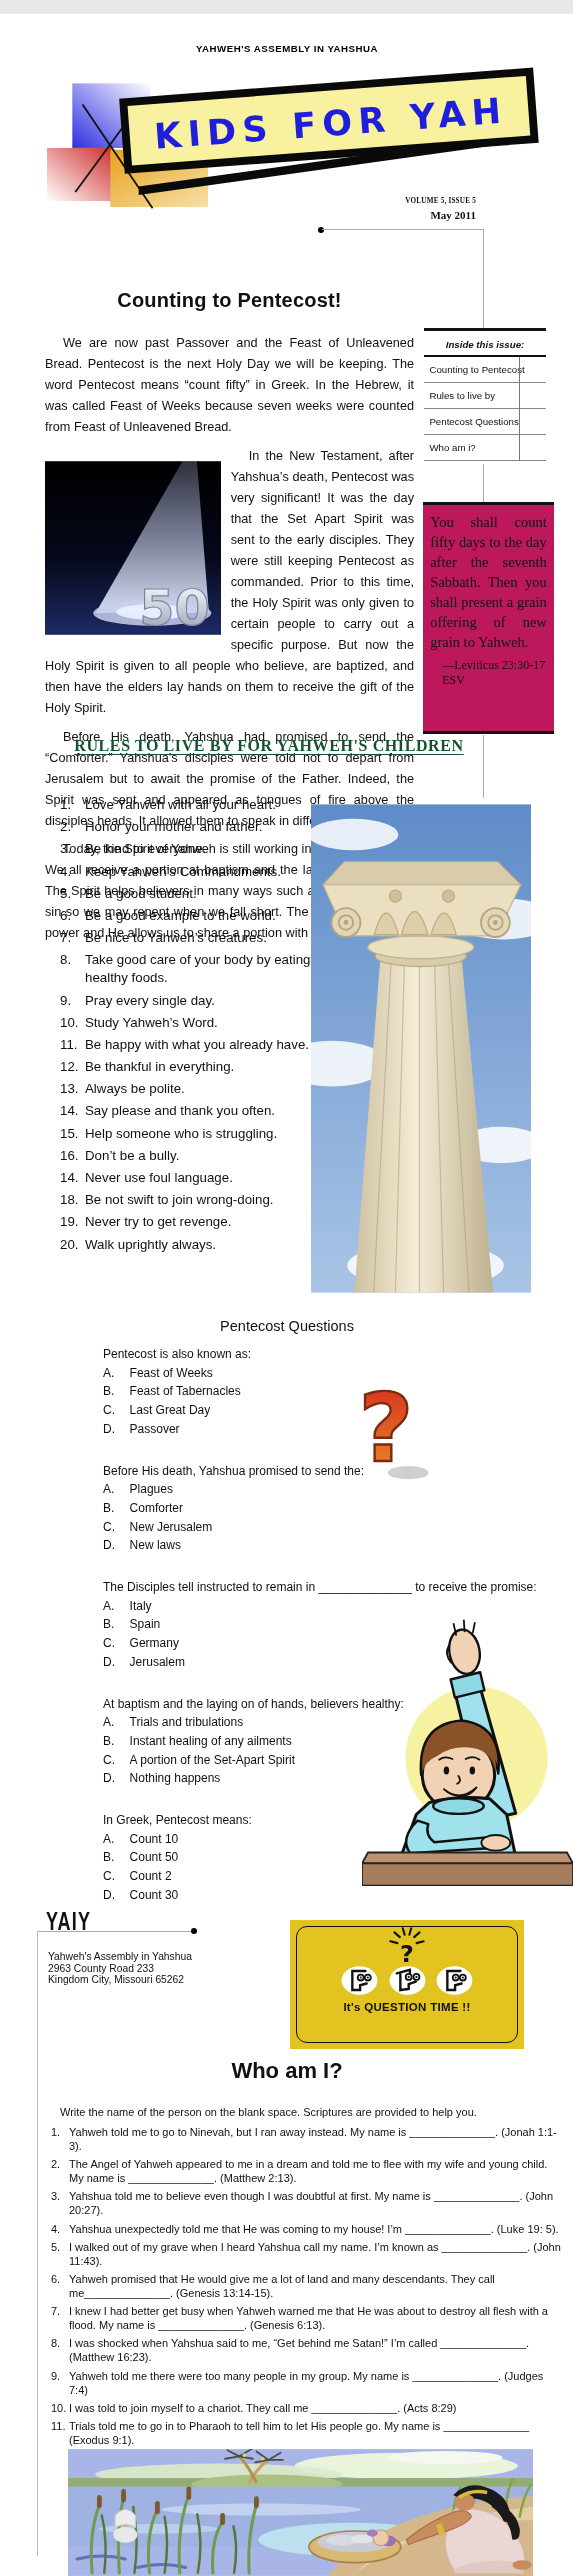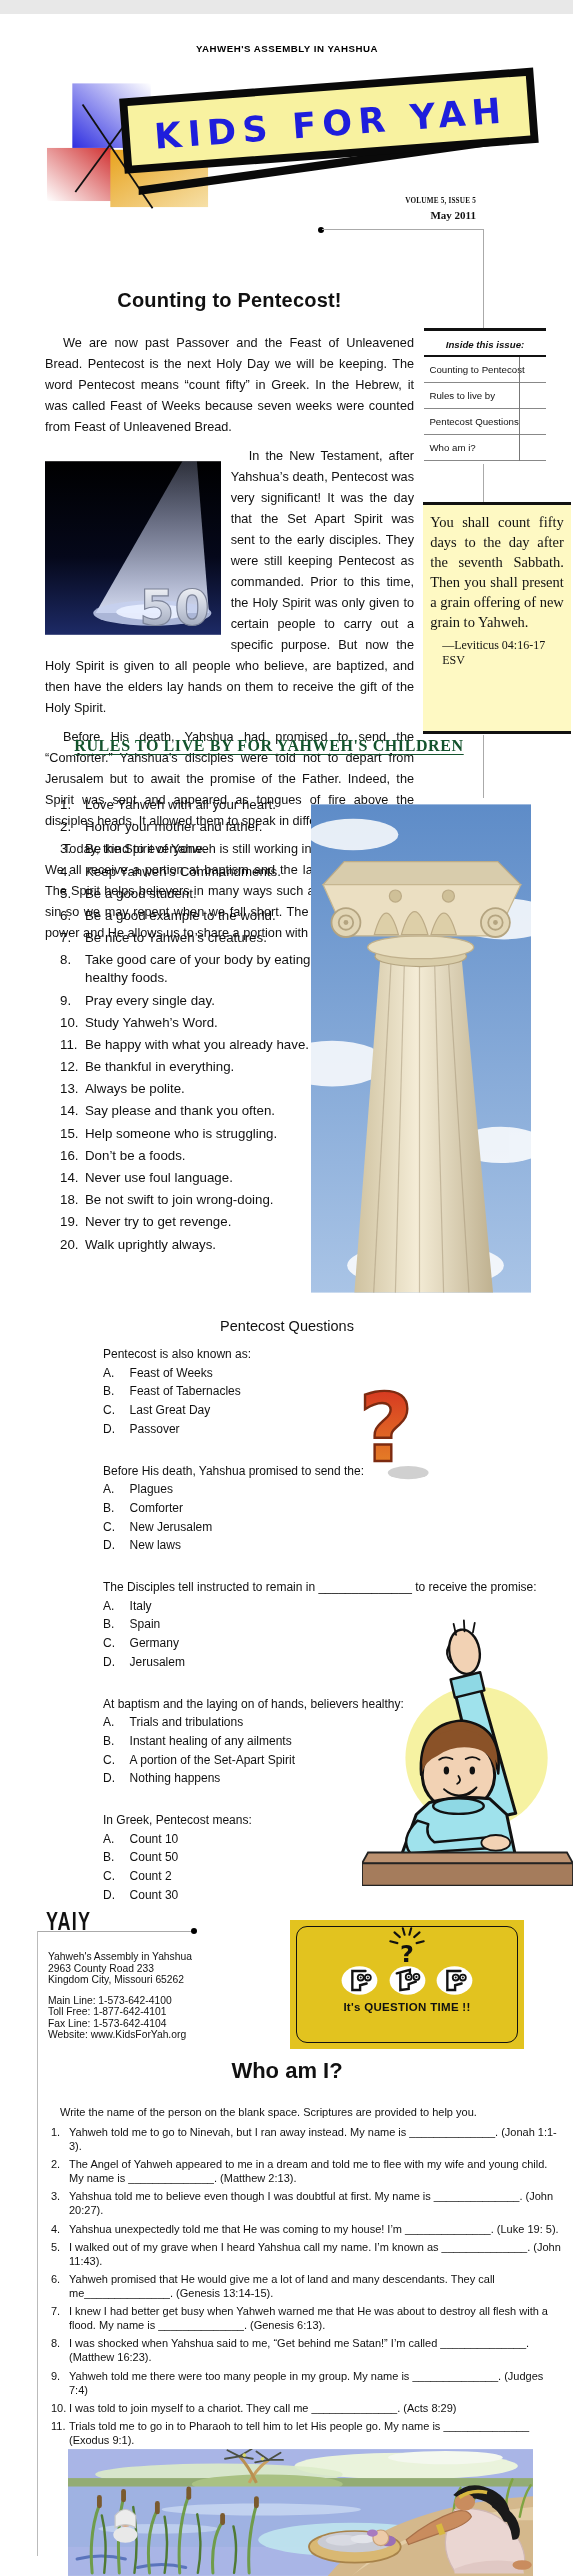--- a/index.html
+++ b/index.html
@@ -24,22 +24,22 @@
   .article-body p{margin:0 0 7.8px 0;text-indent:18px;}
   .spotlight{float:left;margin:15.7px 9.7px 4.8px 0;}
   
   .inside-box{left:424px;top:314px;width:122px;border-top:3px solid #111;}
   .inside-title{padding:7.8px 0 5.4px 0;text-align:center;font-size:9.7px;font-weight:bold;font-style:italic;}
   .inside-rows{border-top:2.4px solid #111;position:relative;}
   .inside-rows::after{content:'';position:absolute;right:26.6px;top:0;bottom:0;width:0.6px;background:#777;}
   .inside-row{height:25px;display:flex;align-items:center;padding-left:5.4px;font-size:9.7px;
               border-bottom:0.6px solid #888;text-align:right;}
   
-  .scripture-box{left:423px;top:488px;width:148px;height:232px;box-sizing:border-box;
-                 background:#fef9c3;border-top:3.6px solid #111;border-bottom:3.6px solid #111;
+  .scripture-box{left:423px;top:488px;width:131px;height:232px;box-sizing:border-box;
+                 background:#be185d;border-top:3.6px solid #111;border-bottom:3.6px solid #111;
                  padding:7.2px 7.2px;font-family:"Liberation Serif",serif;}
   .scripture-text{font-size:14.5px;line-height:20px;text-align:justify;margin:0;}
   .scripture-attr{font-size:12px;margin-top:6px;padding-left:12px;}
   
   .rules-title{left:0;top:723px;width:538px;text-align:center;font-family:"Liberation Serif",serif;
                font-size:16px;font-weight:600;letter-spacing:0.6px;text-decoration:underline;
                text-underline-offset:3px;color:#14532d;}
   .rules-list{left:60px;top:782px;width:258px;}
   .rule-item{display:flex;font-size:13.3px;line-height:18px;margin-bottom:4.2px;}
   .rule-num{flex:0 0 25px;}
@@ -161,21 +161,21 @@
 
         <div class="inside-row">
           <span>Who am i?</span>
         </div>
       </div>
   </div>
   <div class="abs vline" style="left:483px;top:450px;height:38px;"></div>
 
   <div class="abs scripture-box">
     <p class="scripture-text">You shall count fifty days to the day after the seventh Sabbath.  Then you shall present a grain offering of new grain to Yahweh.</p>
-    <div class="scripture-attr">—Leviticus 04:16-17 ESV</div>
+    <div class="scripture-attr">—Leviticus 23:30-17 ESV</div>
   </div>
   <div class="abs vline" style="left:483px;top:721px;height:63px;"></div>
 
   <div class="abs rules-title">RULES TO LIVE BY FOR YAHWEH'S CHILDREN</div>
   <div class="abs rules-list">
 
       <div class="rule-item">
         <span class="rule-num">1.</span>
         <span class="rule-text">Love Yahweh with all your heart.</span>
       </div>
@@ -245,21 +245,21 @@
         <span class="rule-text">Say please and thank you often.</span>
       </div>
 
       <div class="rule-item">
         <span class="rule-num">15.</span>
         <span class="rule-text">Help someone who is struggling.</span>
       </div>
 
       <div class="rule-item">
         <span class="rule-num">16.</span>
-        <span class="rule-text">Don’t be a foods.</span>
+        <span class="rule-text">Don’t be a bully.</span>
       </div>
 
       <div class="rule-item">
         <span class="rule-num">14.</span>
         <span class="rule-text">Never use foul language.</span>
       </div>
 
       <div class="rule-item">
         <span class="rule-num">18.</span>
         <span class="rule-text">Be not swift to join wrong-doing.</span>
@@ -504,27 +504,20 @@
   <div class="abs hline" style="left:37px;top:1917px;width:154px;"></div>
   <div class="abs dot" style="left:191px;top:1914px;"></div>
   <div class="abs vline" style="left:37px;top:1917px;height:625px;background:#bbb;"></div>
 
   <div class="abs contact">
     <div class="grp">
 
     <div>Yahweh's Assembly in Yahshua</div>
         <div>2963 County Road 233</div>
         <div>Kingdom City, Missouri 65262</div>
-      </div>
-    <div class="grp">
-
-    <div>Main Line: 1-573-642-4100</div>
-        <div>Toll Free: 1-877-642-4101</div>
-        <div>Fax Line: 1-573-642-4104</div>
-        <div>Website: www.KidsForYah.org</div>
       </div>
   </div>
 
   <div class="abs qtime">
     <div class="qtime-inner">
       <svg width="58" height="37" viewBox="0 0 96 62">
         <g stroke="#111" stroke-width="3.5" stroke-linecap="round">
           <line x1="20" y1="24" x2="32" y2="27"></line>
           <line x1="27" y1="9" x2="36" y2="17"></line>
           <line x1="41" y1="2" x2="44" y2="13"></line>

